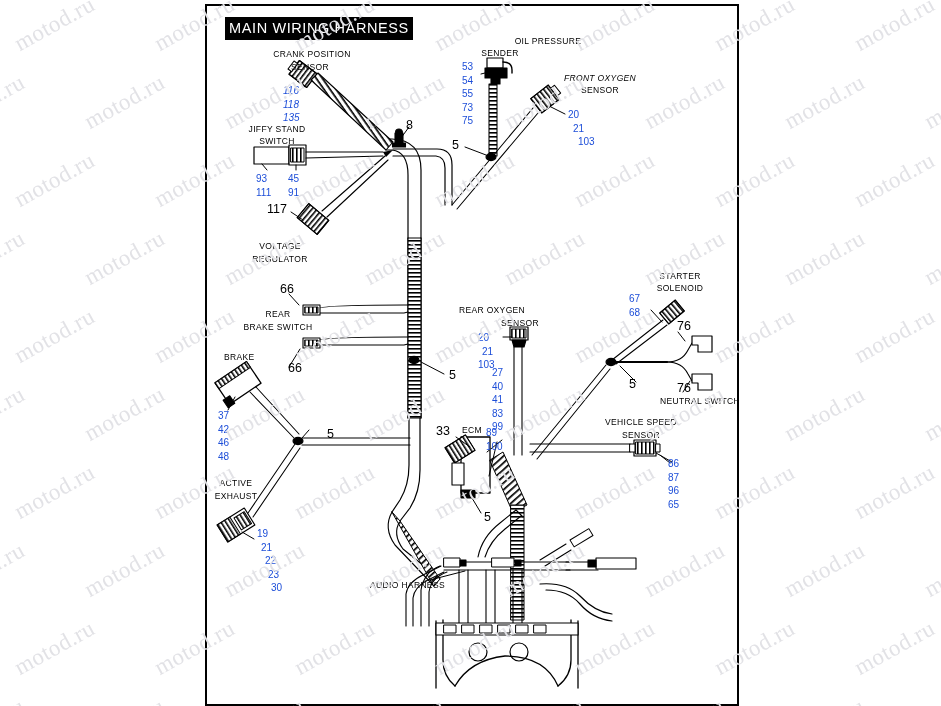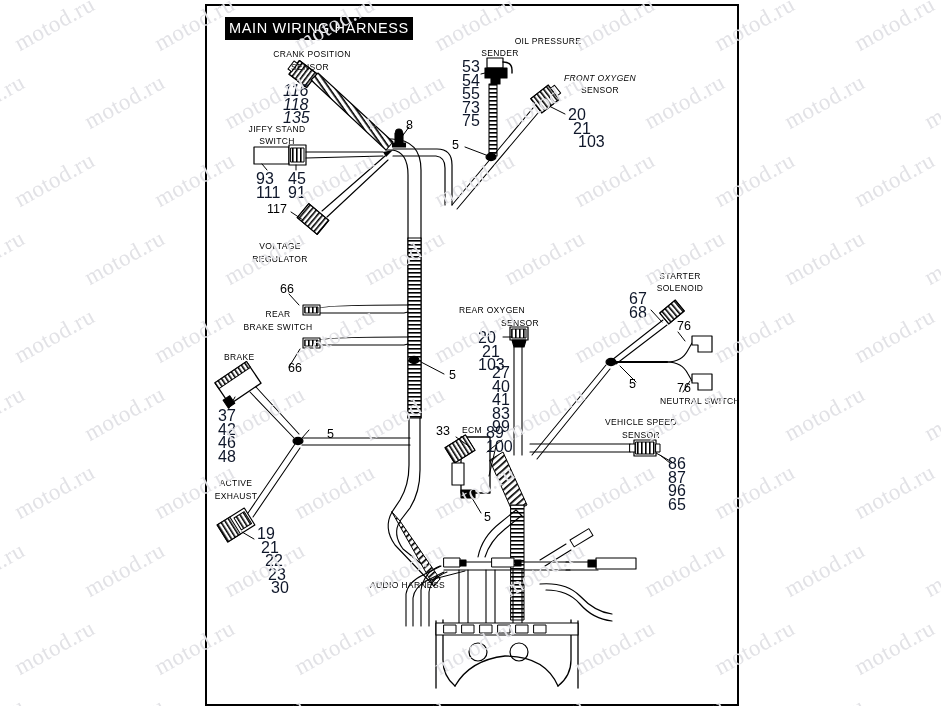--- a/index.html
+++ b/index.html
@@ -54,23 +54,23 @@
     font-family:"Liberation Sans", sans-serif;
     font-size:8.5px;letter-spacing:.35px;line-height:10px;
   }
   .lbl.c{text-align:center;transform:translateX(-50%);}
   .num{
     position:absolute;z-index:4;color:#000;white-space:nowrap;
     font-family:"Liberation Sans", sans-serif;
     font-size:12.5px;line-height:13.5px;font-weight:400;
   }
   .numstack{
-    position:absolute;z-index:4;color:#0f172a;
+    position:absolute;z-index:4;color:#1d4ed8;
     font-family:"Liberation Sans", sans-serif;
-    font-size:16px;line-height:13.6px;
+    font-size:10px;line-height:13.6px;
   }
   .numstack div{white-space:nowrap;}
 </style>
 </head>
 <body>
 
 <div id="page">
 
   <div id="watermark">
       <div class="wm" style="left: 210px; top: 234px;">motod.ru</div>

